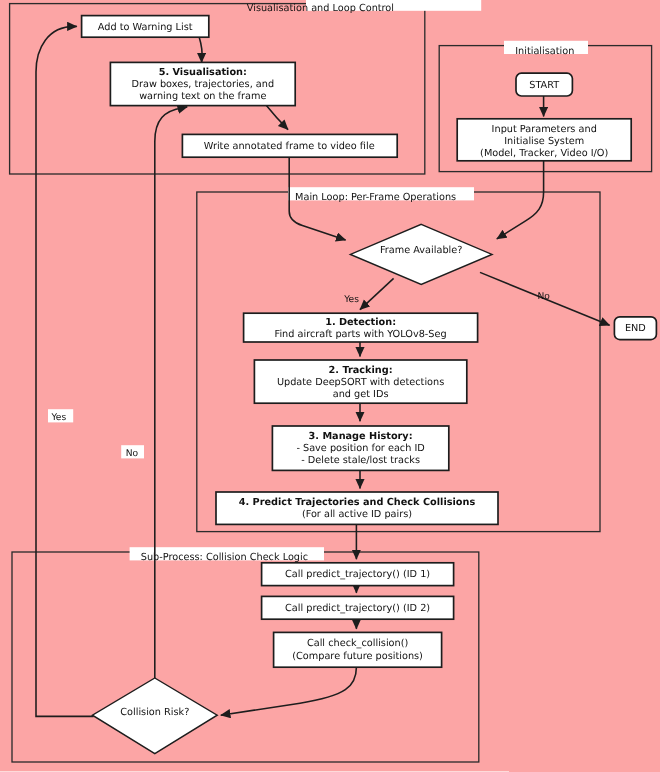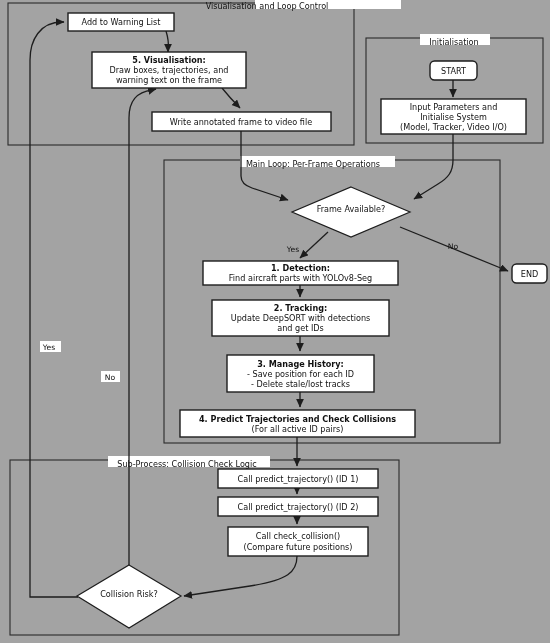--- a/index.html
+++ b/index.html
@@ -1,18 +1,18 @@
 <!DOCTYPE html>
 <html><head>
 <meta charset="utf-8">
 <style>
   html,body{margin:0;padding:0;background:#ffffff;}
   body{width:550px;height:643px;overflow:hidden;
        font-family:"DejaVu Sans","Liberation Sans",sans-serif;}
-  #stage{position:relative;width:550px;height:643px;background:#a3a3a3;}
+  #stage{position:relative;width:550px;height:643px;background:#fca5a5;}
   svg#flow{position:absolute;top:0;left:0;width:550px;height:643px;}
   .cbox{fill:none;stroke:#2b2b2b;stroke-width:1.1;}
   .nbox{fill:#ffffff;stroke:#1d1d1d;stroke-width:1.4;}
   .nround{fill:#ffffff;stroke:#1d1d1d;stroke-width:1.4;}
   .ndia{fill:#ffffff;stroke:#1d1d1d;stroke-width:1.2;}
   .edge{fill:none;stroke:#1d1d1d;stroke-width:1.3;}
   .tnode{font-family:"DejaVu Sans","Liberation Sans",sans-serif;
          font-size:8.1px;fill:#111;text-anchor:middle;dominant-baseline:middle;}
   .tnode.b{font-weight:bold;}
   .tgroup{font-family:"DejaVu Sans","Liberation Sans",sans-serif;

